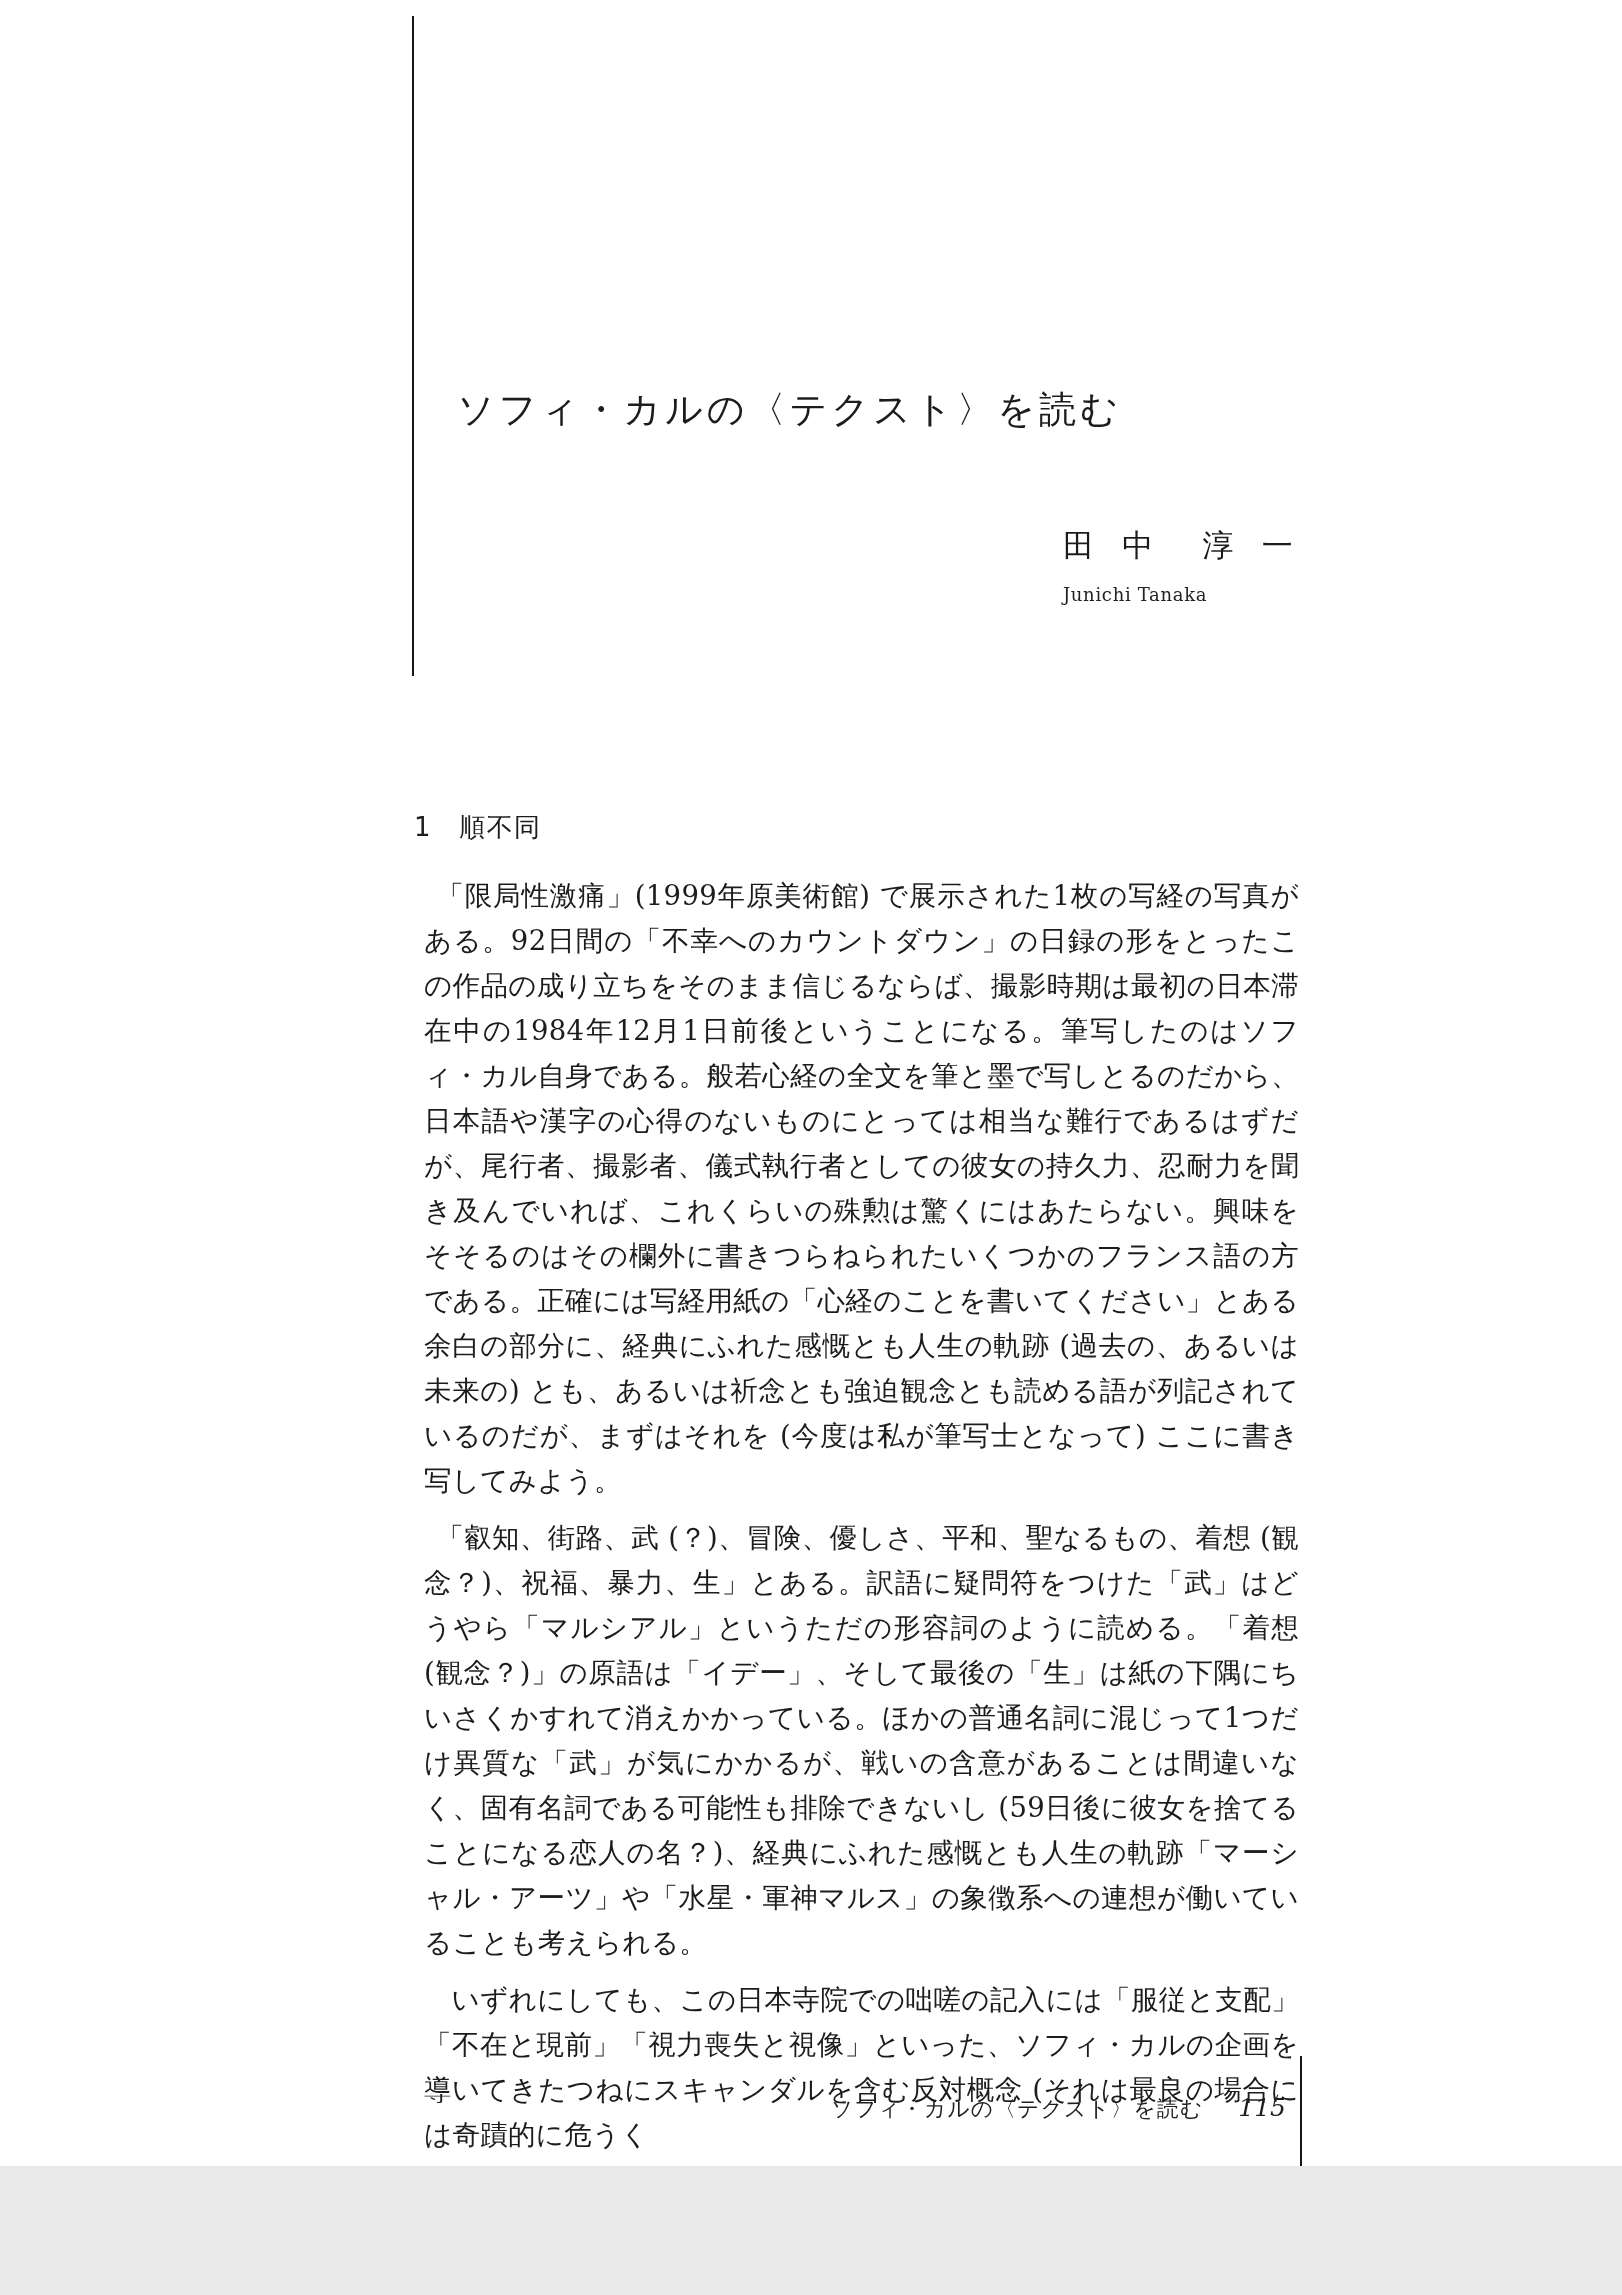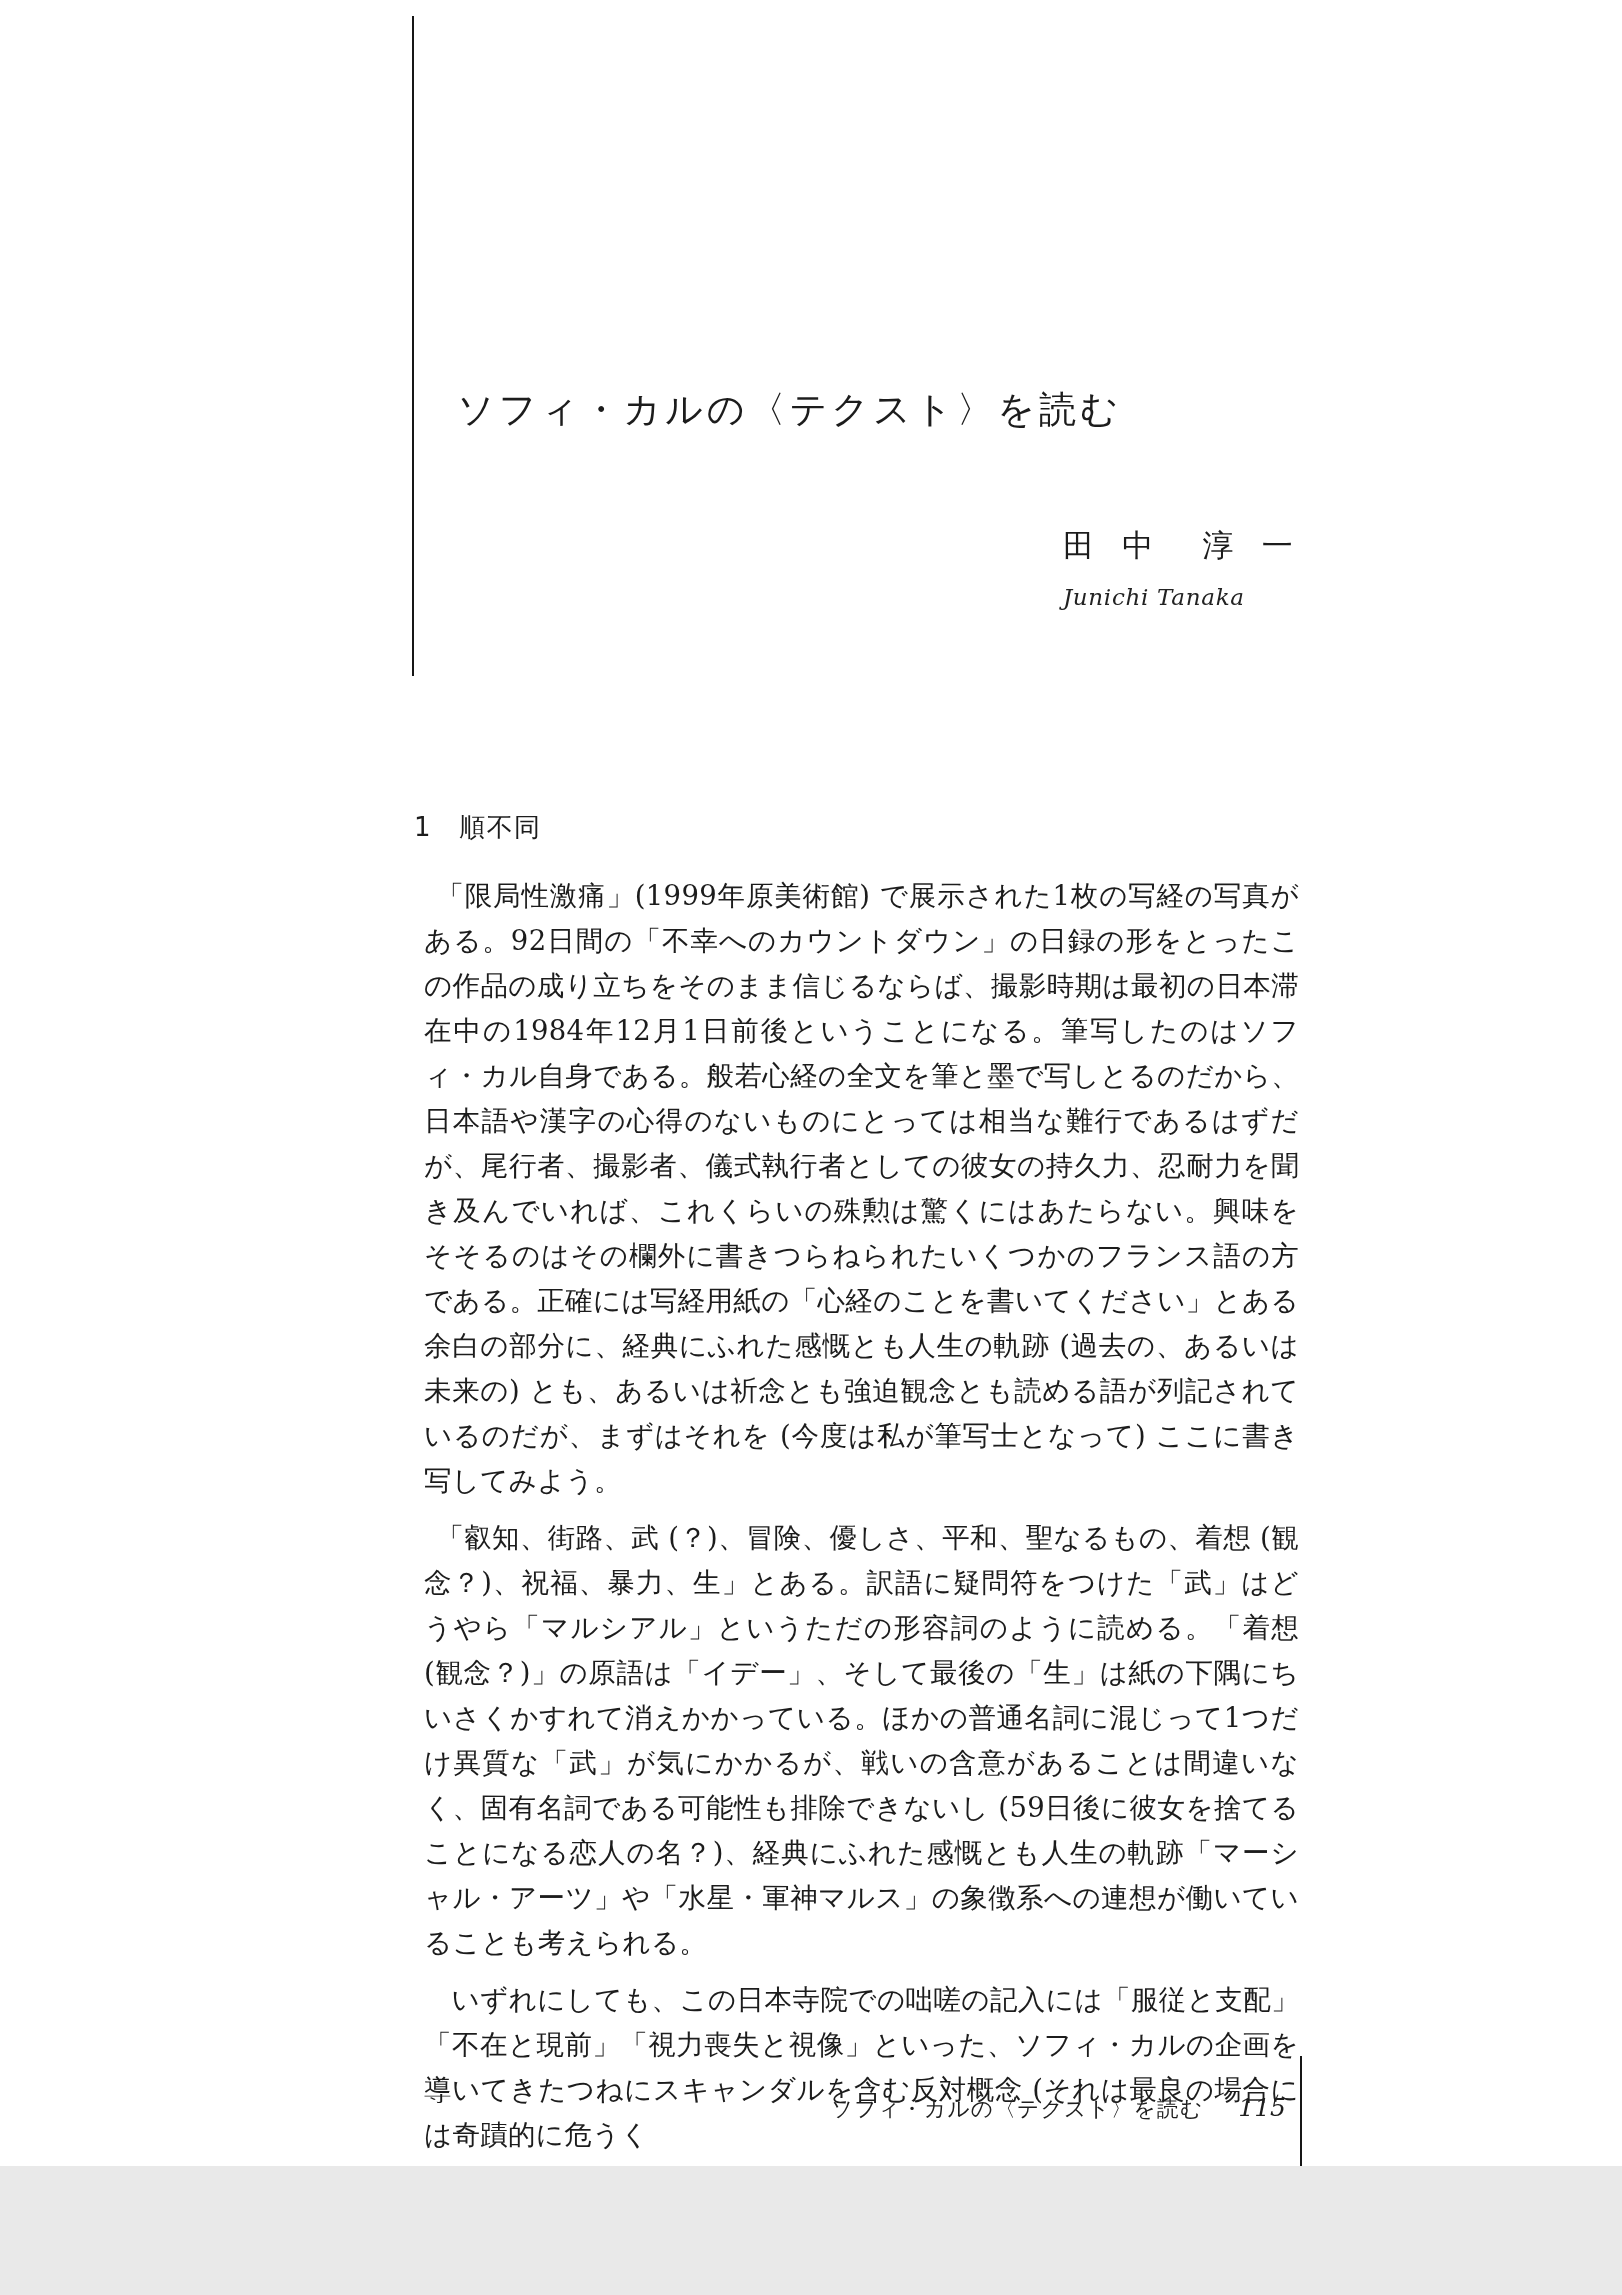--- a/index.html
+++ b/index.html
@@ -53,22 +53,21 @@
     right: 320px;
     top: 525px;
   }
   .author-name {
     font-size: 31px;
     letter-spacing: 9.2px;
     white-space: nowrap;
   }
   .author-roman {
     margin-top: 17px;
-    font-size: 23px;
-    font-style: italic;
+    font-size: 18px;
     letter-spacing: 0.7px;
     color: #222222;
     white-space: nowrap;
   }
 
   
   .section-heading {
     position: absolute;
     left: 414px;
     top: 810px;

